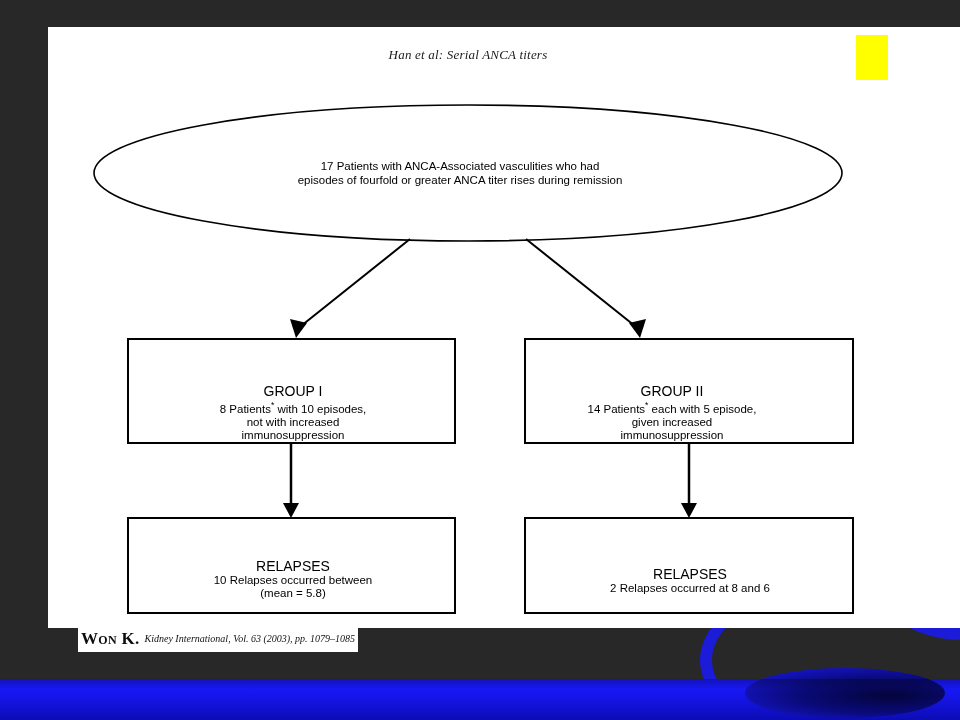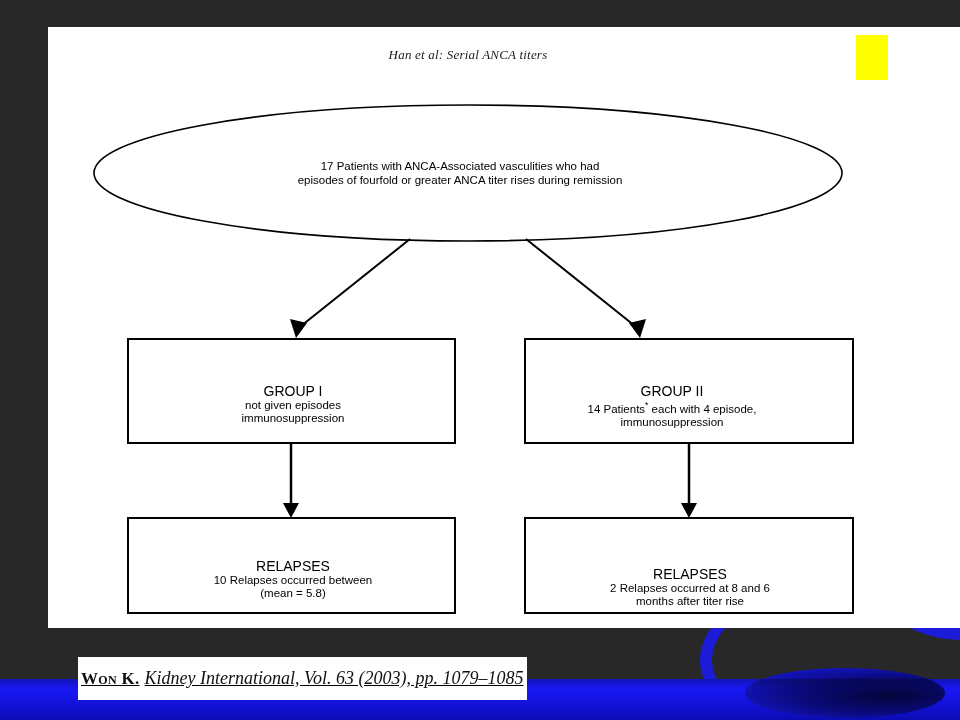--- a/index.html
+++ b/index.html
@@ -78,37 +78,36 @@
   }
   .box-text{width:330px;}
   #gi-text{left:80px;top:358px;}
   #gii-text{left:459px;top:358px;}
   #ri-text{left:80px;top:533px;}
   #rii-text{left:477px;top:541px;}
   .sup{font-size:8.5px;vertical-align:super;}
 
   
   #footer-box{
-    position:absolute;left:78px;top:657px;height:43px;
+    position:absolute;left:78px;top:625px;height:27px;
     background:#ffffff;
     display:flex;align-items:center;
     padding:0 3px;
     white-space:nowrap;
-    text-decoration:underline;
   }
   #footer-brand{
     font-family:"Liberation Serif", serif;
     font-weight:bold;font-size:17px;color:#0d0d0d;
     font-variant:small-caps;
     letter-spacing:.3px;
     padding-right:5px;
   }
   #footer-citation{
     font-family:"Liberation Serif", serif;
-    font-style:italic;font-size:18px;color:#111;
+    font-style:italic;font-size:10px;color:#111;
   }
 </style>
 </head>
 <body>
 
 <div id="stage">
 
   <div class="deco" id="deco-ring"></div>
   <div class="deco" id="deco-disc"></div>
   <div class="deco" id="deco-ring2"></div>
@@ -155,40 +154,41 @@
         <rect x="477" y="491" width="328" height="95" fill="#ffffff" stroke="#000000" stroke-width="2"></rect>
       </svg>
 
       <div class="node-text ellipse-text">
         <div>17 Patients with ANCA-Associated vasculities who had</div>
         <div>episodes of fourfold or greater ANCA titer rises during remission</div>
       </div>
 
       <div class="node-text box-text" id="gi-text">
         <div class="node-title">GROUP I</div>
-        <div>not given episodes</div>
+        <div><span>8 Patients</span><span class="sup">*</span><span> with 10 episodes,</span></div>
+        <div>not with increased</div>
         <div>immunosuppression</div>
       </div>
 
       <div class="node-text box-text" id="gii-text">
         <div class="node-title">GROUP II</div>
-        <div><span>14 Patients</span><span class="sup">*</span><span> each with 4 episode,</span></div>
+        <div><span>14 Patients</span><span class="sup">*</span><span> each with 5 episode,</span></div>
+        <div>given increased</div>
         <div>immunosuppression</div>
       </div>
 
       <div class="node-text box-text" id="ri-text">
         <div class="node-title">RELAPSES</div>
         <div>10 Relapses occurred between</div>
         <div>(mean = 5.8)</div>
       </div>
 
       <div class="node-text box-text" id="rii-text">
         <div class="node-title">RELAPSES</div>
         <div>2 Relapses occurred at 8 and 6</div>
-        <div>months after titer rise</div>
       </div>
 
     </div>
   </div>
 
   <div id="footer-box">
     <span id="footer-brand">Won K.</span>
     <span id="footer-citation">Kidney International, Vol. 63 (2003), pp. 1079–1085</span>
   </div>
 

